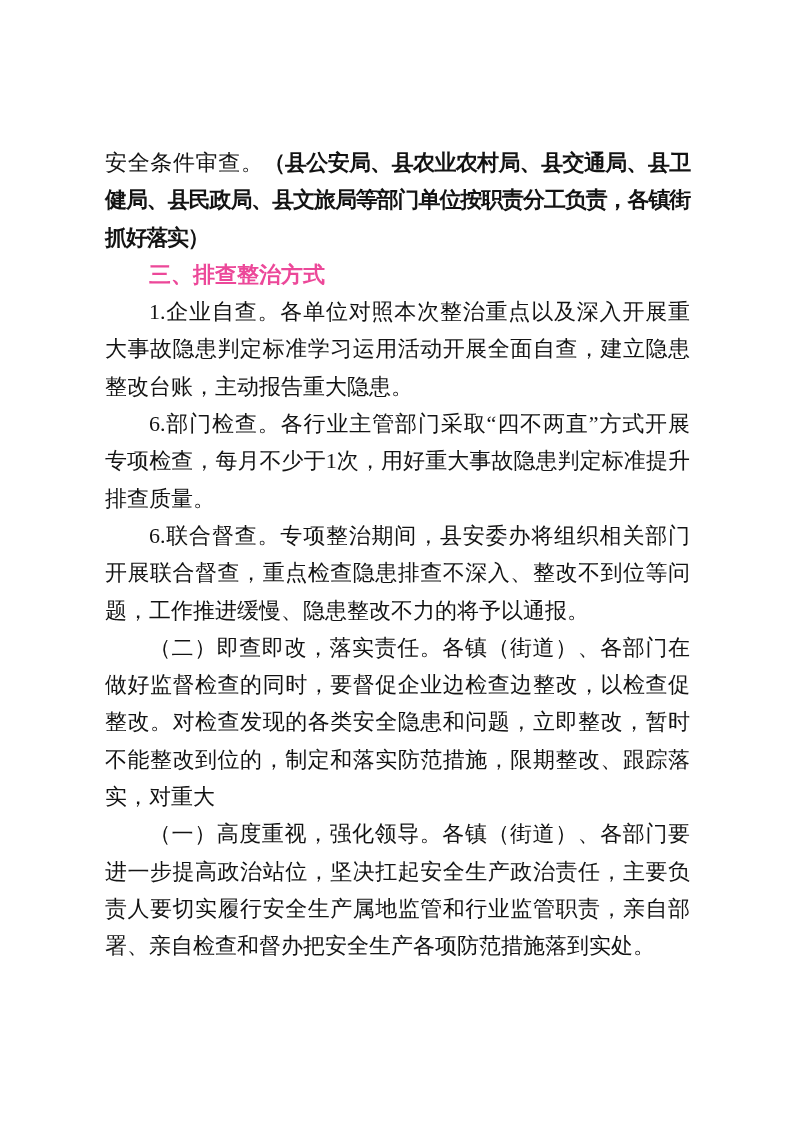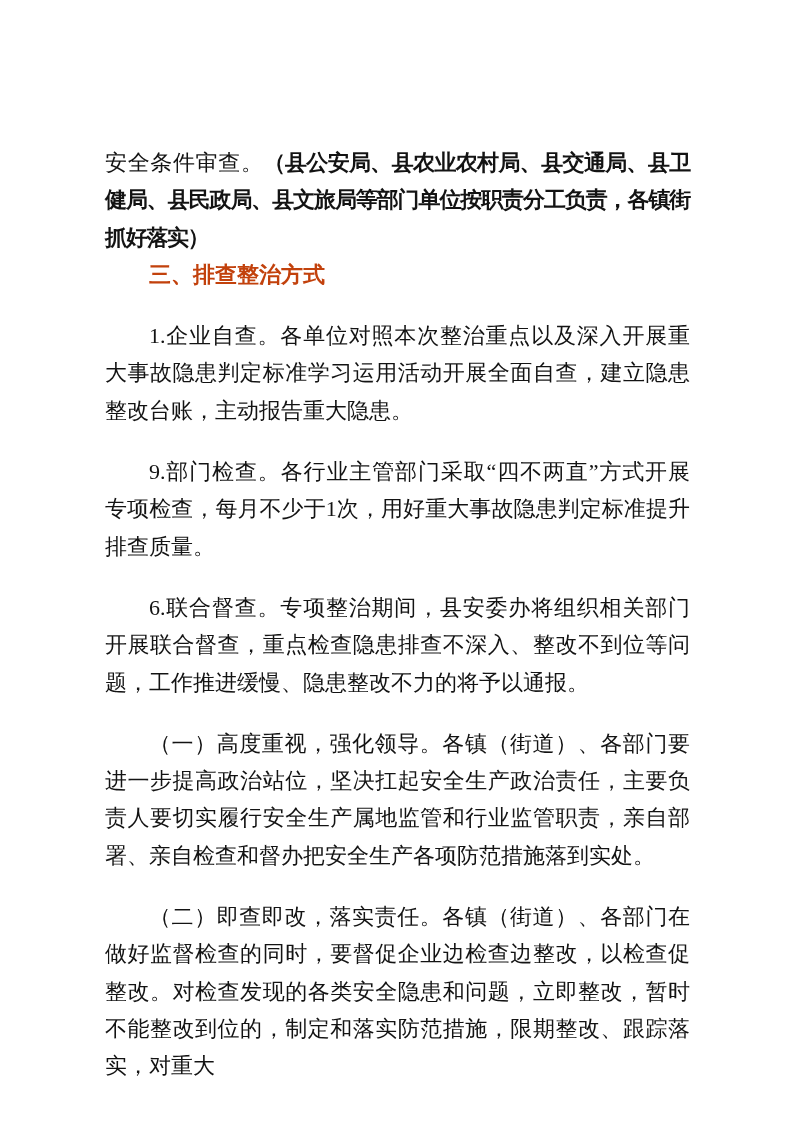--- a/index.html
+++ b/index.html
@@ -25,46 +25,45 @@
     color: #131313;
     text-align: justify;
     text-justify: inter-character;
   }
   .doc-body p {
     margin: 0;
     padding: 0;
   }
   p.para {
     text-indent: 44px;
-    margin-top: 24px;
   }
   p.continuation {
     text-indent: 0;
   }
   p.heading {
     text-indent: 44px;
     font-family: "Liberation Sans", "DejaVu Sans", sans-serif;
     font-weight: 700;
     text-align: left;
-    color: #c2410c;
+    color: #ec4899;
   }
   .bold-run {
     font-weight: 700;
     letter-spacing: -1.3px;
   }
   .normal-run {
     font-weight: 400;
   }
 </style>
 </head>
 <body>
 
 <div class="page">
   <div class="doc-body" id="doc-body">
       <p class="continuation"><span class="normal-run">安全条件审查。</span><span class="bold-run">（县公安局、县农业农村局、县交通局、县卫健局、县民政局、县文旅局等部门单位按职责分工负责，各镇街抓好落实）</span></p>
       <p class="heading">三、排查整治方式</p>
       <p class="para">1.企业自查。各单位对照本次整治重点以及深入开展重大事故隐患判定标准学习运用活动开展全面自查，建立隐患整改台账，主动报告重大隐患。</p>
-      <p class="para">9.部门检查。各行业主管部门采取“四不两直”方式开展专项检查，每月不少于1次，用好重大事故隐患判定标准提升排查质量。</p>
+      <p class="para">6.部门检查。各行业主管部门采取“四不两直”方式开展专项检查，每月不少于1次，用好重大事故隐患判定标准提升排查质量。</p>
       <p class="para">6.联合督查。专项整治期间，县安委办将组织相关部门开展联合督查，重点检查隐患排查不深入、整改不到位等问题，工作推进缓慢、隐患整改不力的将予以通报。</p>
+      <p class="para">（二）即查即改，落实责任。各镇（街道）、各部门在做好监督检查的同时，要督促企业边检查边整改，以检查促整改。对检查发现的各类安全隐患和问题，立即整改，暂时不能整改到位的，制定和落实防范措施，限期整改、跟踪落实，对重大</p>
       <p class="para">（一）高度重视，强化领导。各镇（街道）、各部门要进一步提高政治站位，坚决扛起安全生产政治责任，主要负责人要切实履行安全生产属地监管和行业监管职责，亲自部署、亲自检查和督办把安全生产各项防范措施落到实处。</p>
-      <p class="para">（二）即查即改，落实责任。各镇（街道）、各部门在做好监督检查的同时，要督促企业边检查边整改，以检查促整改。对检查发现的各类安全隐患和问题，立即整改，暂时不能整改到位的，制定和落实防范措施，限期整改、跟踪落实，对重大</p>
     </div>
 </div>
 
 </body></html>

